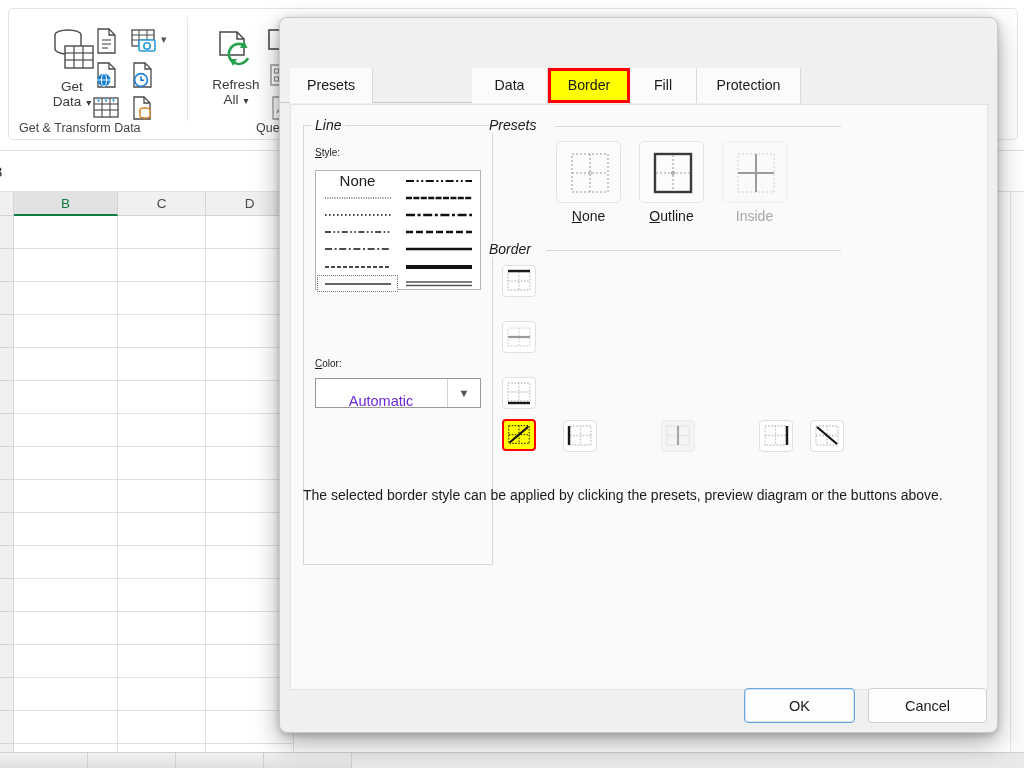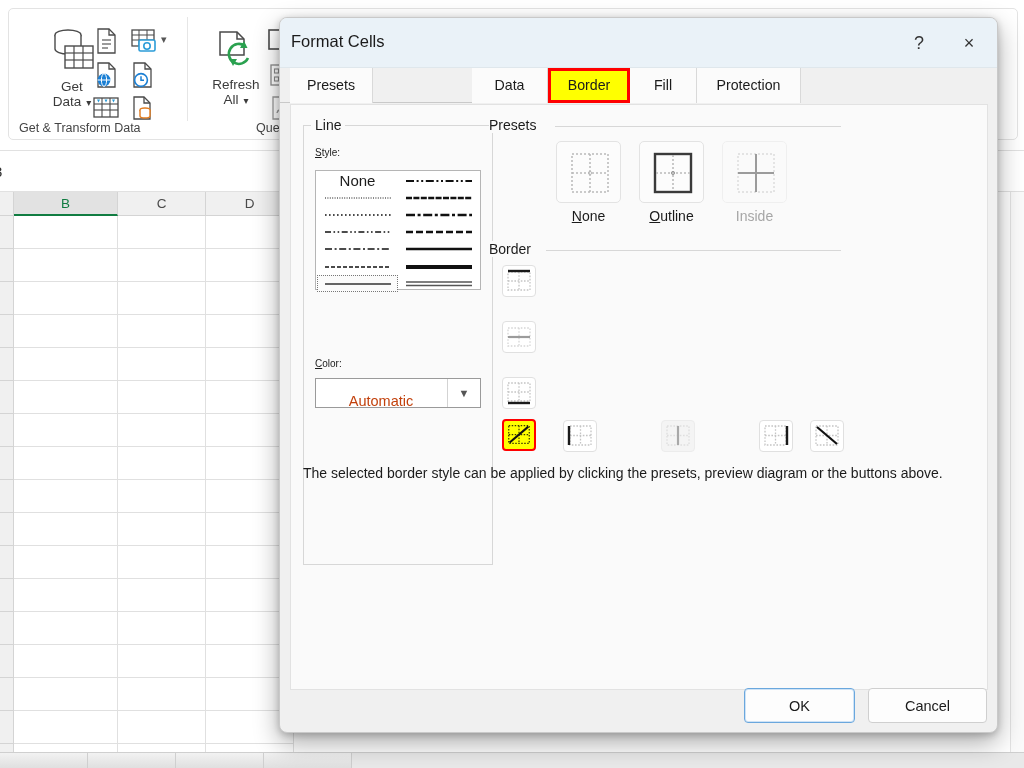--- a/index.html
+++ b/index.html
@@ -64,36 +64,36 @@
               border-bottom:1px solid #c9c9c9; }
   .tab-item { position:absolute; top:0; height:35px; line-height:35px; text-align:center;
               font-size:14.2px; color:#1b1b1b; background:#fbfbfb; border-right:1px solid #d9d9d9; }
   .tab-item.hl { background:#ffff00; border:3px solid #ff0000; line-height:29px; z-index:3; }
 
   .dlg-body { position:absolute; left:10px; top:86px; width:698px; height:586px; background:#fafafa;
               border:1px solid #e2e2e2; }
 
   
   .gbox { position:absolute; border:1px solid #d7d7d7; background:transparent; }
-  .glabel { position:absolute; font-size:14px; color:#1b1b1b; background:#fafafa; padding:0 4px; }
+  .glabel { position:absolute; font-size:14px; color:#1b1b1b; background:#fafafa; padding:0 4px;font-style:italic; }
   .hrule { position:absolute; height:1px; background:#d7d7d7; }
 
   .field-label { position:absolute; font-size:10px; color:#1b1b1b; }
   .u { text-decoration: underline; }
 
   
   .stylebox { position:absolute; background:#fff; border:1px solid #b5b5b5; }
   .scell { position:absolute; display:flex; align-items:center; justify-content:center; }
   .scell.sel { outline:1px dotted #777; outline-offset:-1px; background:#fbfbfb; }
   .nonetxt { font-size:15px; color:#1b1b1b; }
 
   
   .combo { position:absolute; background:#fff; border:1px solid #9a9a9a; }
   .combo .val { position:absolute; left:0; right:34px; top:0; bottom:0; display:flex; align-items:center;
-                justify-content:center; font-size:14.5px; color:#c2410c;margin-top:16px; }
+                justify-content:center; font-size:14.5px; color:#6d28d9;margin-top:16px; }
   .combo .arrow { position:absolute; right:0; top:0; width:33px; height:100%; border-left:1px solid #d3d3d3;
                   display:flex; align-items:center; justify-content:center; font-size:11px; color:#555; }
 
   
   .pbtn { position:absolute; background:#fcfcfc; border:1px solid #e3e3e3; border-radius:5px; }
   .pbtn.flat { background:#fafafa; border-color:#efefef; }
   .plabel { position:absolute; text-align:center; font-size:14px; color:#1b1b1b; }
   .plabel.dis { color:#a6a6a6; }
 
   .bbtn { position:absolute; width:34px; height:32px; background:#fff; border:1px solid #e0e0e0; border-radius:4px; }
@@ -347,25 +347,20 @@
     <div class="hscroll">
       <div class="tab" style="left:0; width:88px;"></div>
       <div class="tab" style="left:88px; width:88px;"></div>
       <div class="tab" style="left:176px; width:88px;"></div>
       <div class="tab" style="left:264px; width:88px;"></div>
     </div>
   </div>
 
   <div id="dlg">
 
-    <div class="titlebar">
-      <span class="dlg-title">Format Cells</span>
-      <span class="tb-btn" style="right:56px;">?</span>
-      <span class="tb-btn" style="right:6px;">×</span>
-    </div>
 
     <div class="tabstrip">
       <div class="tab-item" style="left:10px; width:83px;">Presets</div>
       <div class="tab-item" style="left:192px; width:76px;">Data</div>
       <div class="tab-item hl" style="left:268px; width:82px;">Border</div>
       <div class="tab-item" style="left:350px; width:67px;">Fill</div>
       <div class="tab-item" style="left:417px; width:104px;">Protection</div>
       <div style="position:absolute; left:521px; top:0; right:0; height:35px; background:#f0f0f0;"></div>
     </div>
 
@@ -570,20 +565,20 @@
         <svg width="32" height="30" viewBox="0 0 32 30">
           <g stroke="#c4c4c4" stroke-width="1.3" stroke-dasharray="1.6 1.6" fill="none">
             <rect x="5" y="5" width="22" height="19"></rect>
             <line x1="5" y1="14.5" x2="27" y2="14.5"></line>
             <line x1="16" y1="5" x2="16" y2="24"></line>
           </g>
           <line x1="6" y1="6" x2="26" y2="23" stroke="#111" stroke-width="2.2"></line>
         </svg>
       </div>
 
-      <span class="hint" style="left:12px; top:360px; width:676px;">The selected border style can be applied by clicking the presets, preview diagram or the buttons above.</span>
+      <span class="hint" style="left:12px; top:382px; width:676px;">The selected border style can be applied by clicking the presets, preview diagram or the buttons above.</span>
     </div>
 
     <div class="dlgbtn" style="left:588px; top:670px; width:119px;">Cancel</div>
     <div class="dlgbtn primary" style="left:464px; top:670px; width:111px;">OK</div>
   </div>
 
 </div>
 
 </body></html>

